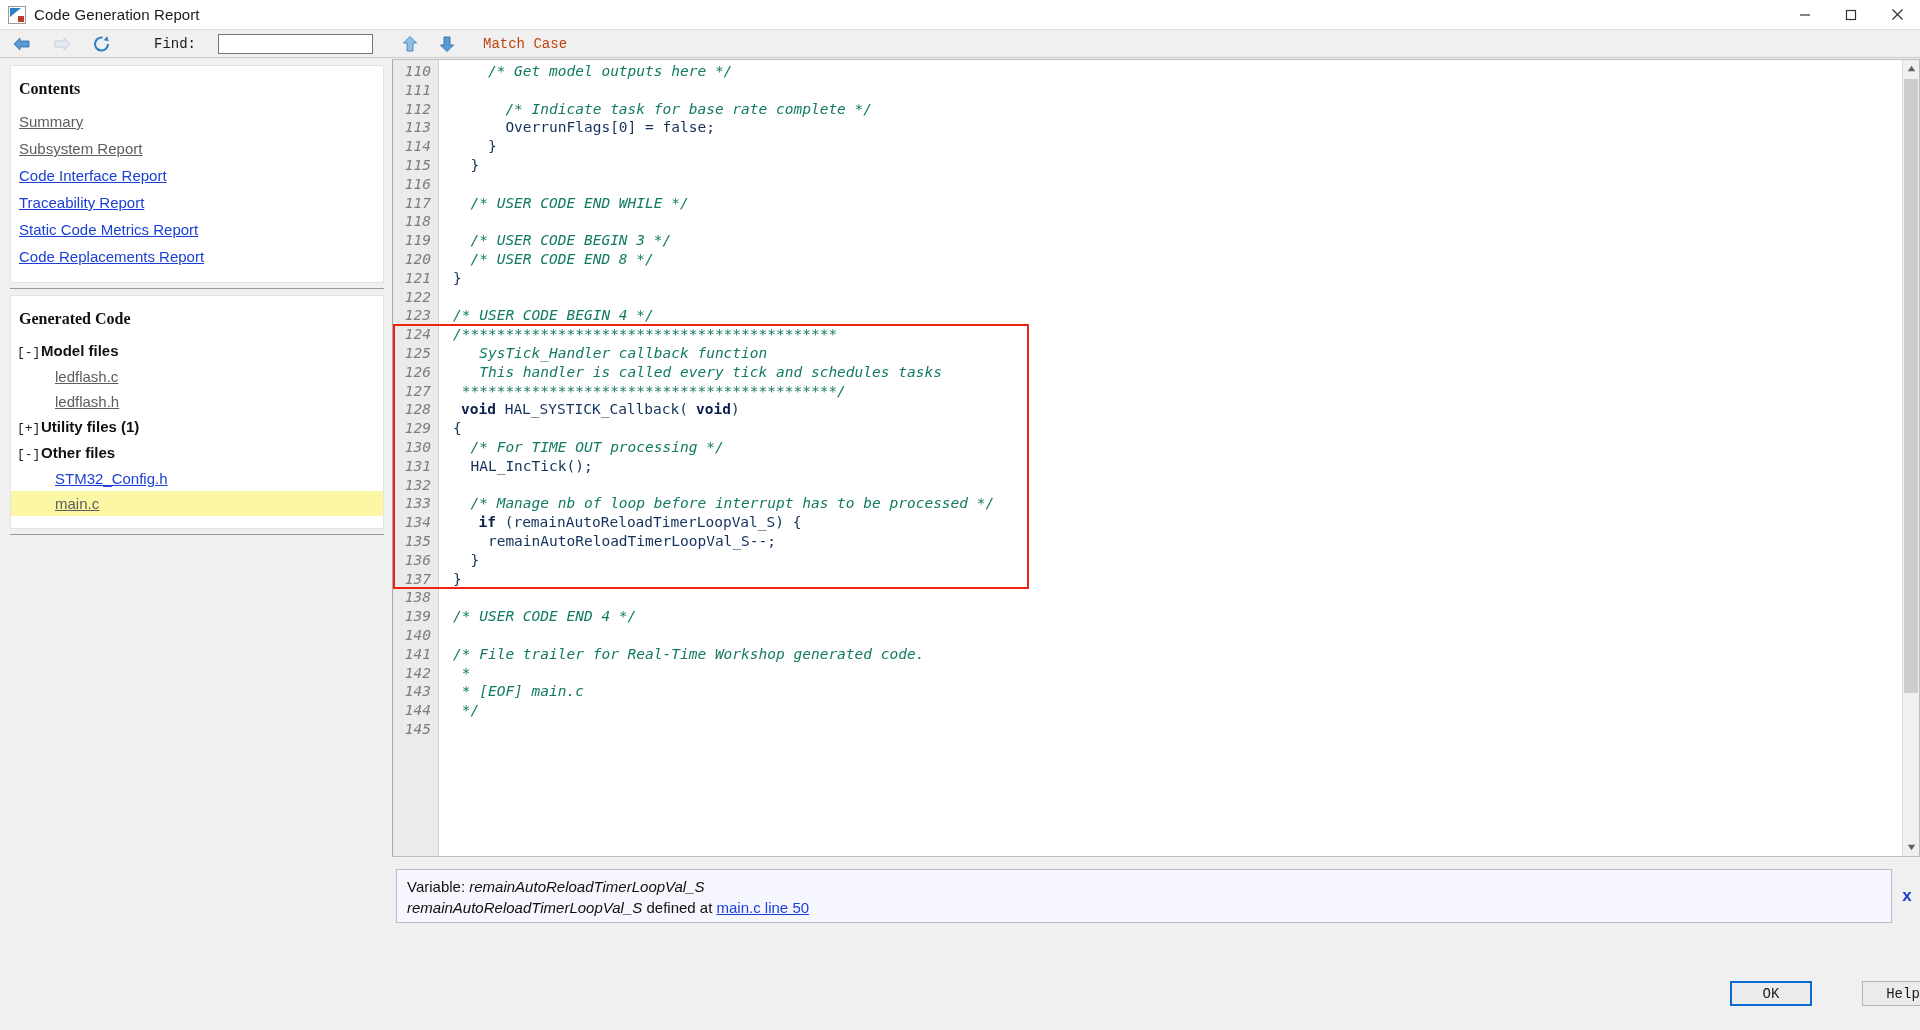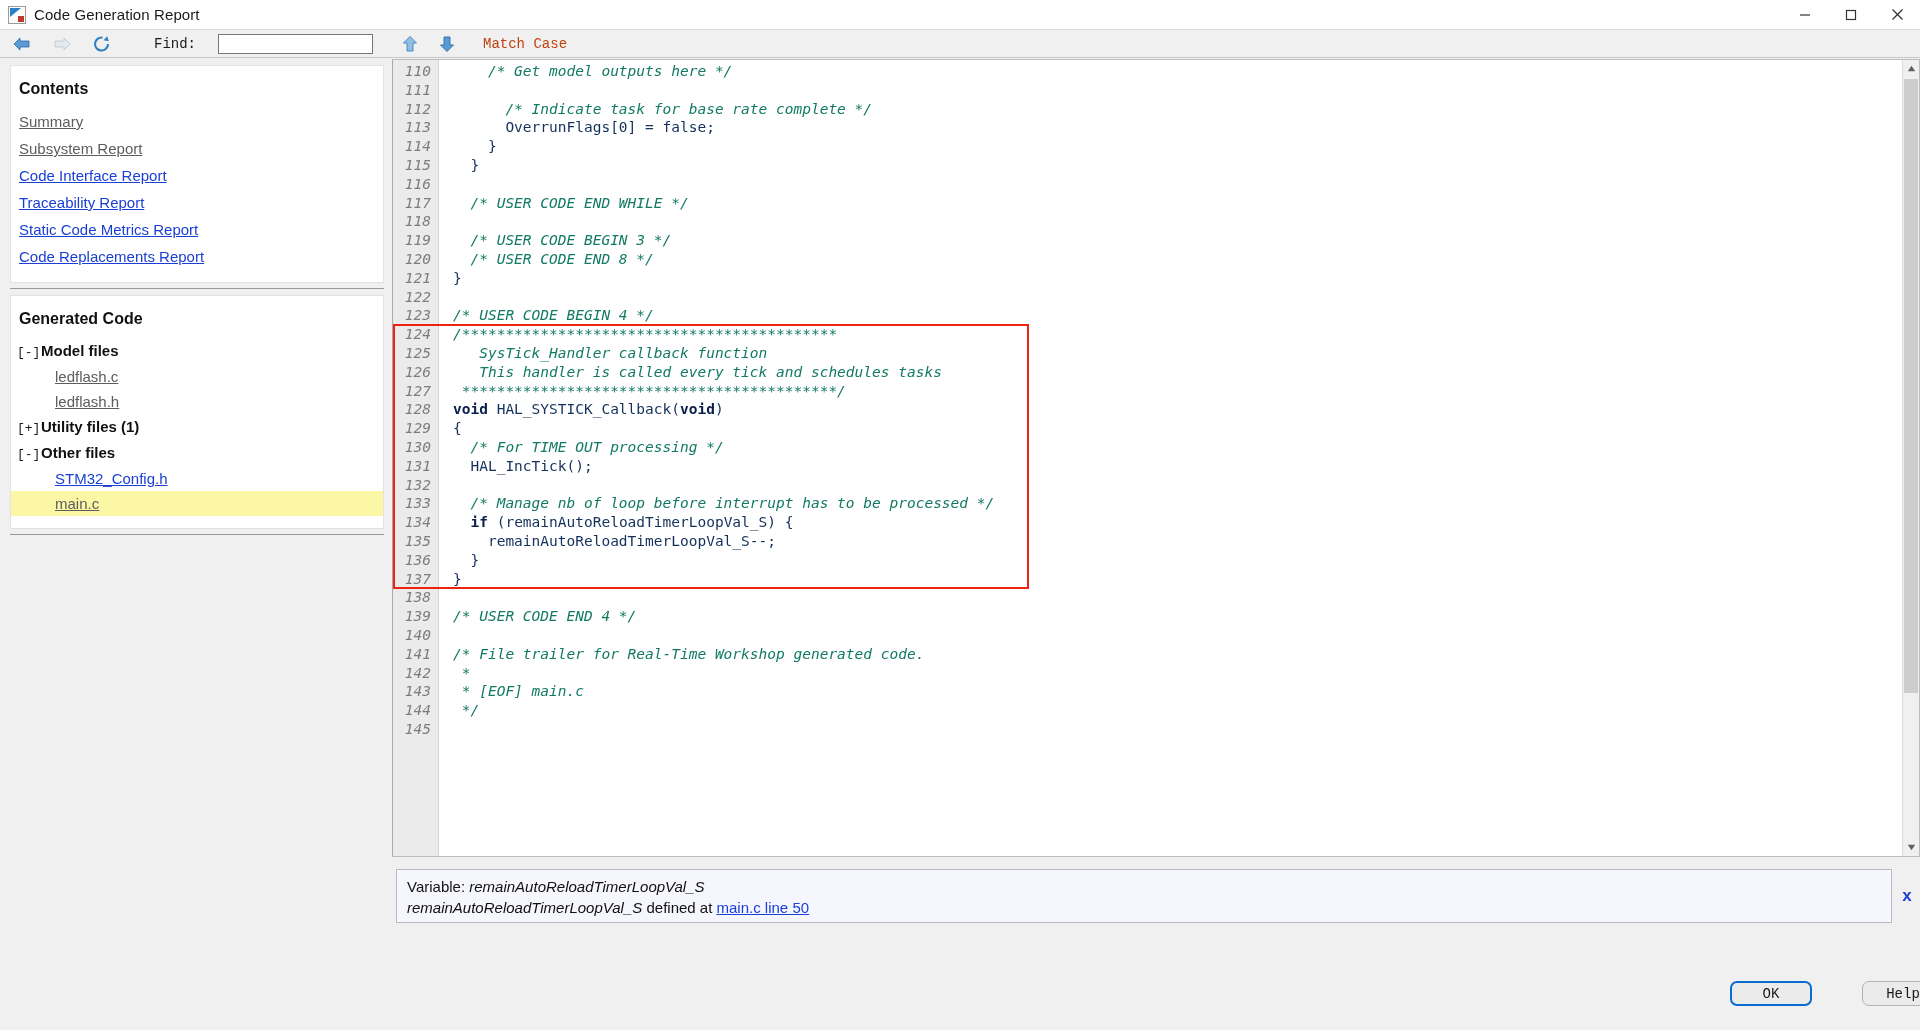--- a/index.html
+++ b/index.html
@@ -123,20 +123,21 @@
   .panel-sep::after {
     content:"";
     position:absolute; left:0; right:0; top:5px;
     height:1px; background:#9a9a9a;
   }
   .sec-title {
     font-size: 16px;
     font-weight: bold;
     color: #111;
     padding: 4px 0 10px 8px;
+    font-family: Liberation Serif, serif;
   }
   .toc-link {
     display: block;
     font-size: 15px;
     padding: 5px 0 5px 8px;
     text-decoration: underline;
     cursor: pointer;
   }
   .toc-link.visited { color: #5d5d5d; }
   .toc-link.unvisited { color: #1a3fd4; }
@@ -225,21 +226,21 @@
     text-align: right;
     padding-right: 8px;
     color: #7d7d7d;
     font-style: italic;
   }
   .ctext {
     padding-left: 14px;
     color: #14315c;
   }
   .cm { color: #127a63; font-style: italic; }
-  .kw { color: #0b1f4d; font-weight: bold; }
+  .kw { color: #0b1f4d; font-weight: bold; margin-left: 8px; }
 
   
   #red-box {
     position: absolute;
     border: 2px solid #ee2211;
     pointer-events: none;
     z-index: 4;
   }
 
   
@@ -303,21 +304,20 @@
   }
   .btn {
     position: absolute;
     height: 25px;
     font-family: "Liberation Mono", monospace;
     font-size: 14px;
     color: #1a1a1a;
     background: #e9e9e9;
     display:flex;align-items:center;justify-content:center;
     cursor:pointer;
-    border-radius:7px;
   }
   #btn-ok {
     left: 1730px; top: 12px; width: 82px;
     border: 2px solid #0a6cd0;
     background: #ebebeb;
   }
   #btn-help {
     left: 1862px; top: 12px; width: 82px;
     border: 1px solid #b4b4b4;
     background: #ebebeb;

